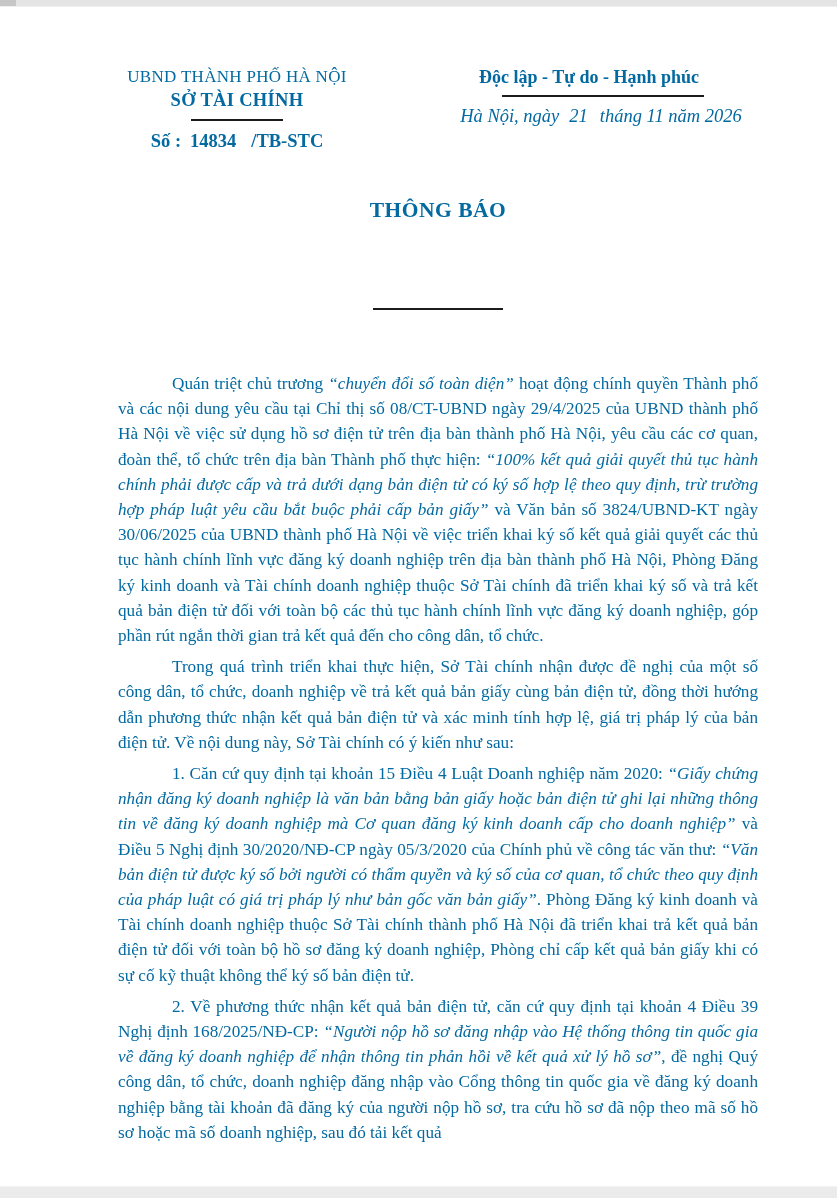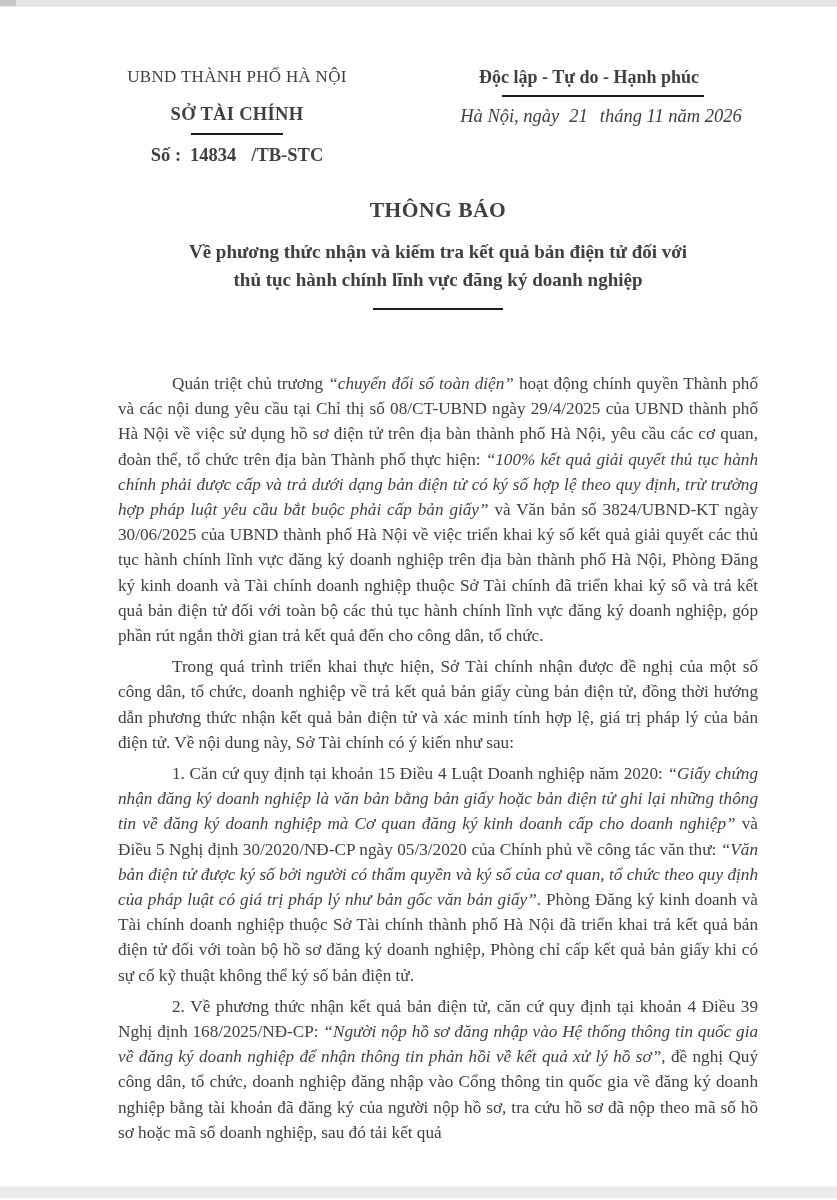--- a/index.html
+++ b/index.html
@@ -3,21 +3,21 @@
 <meta charset="utf-8">
 <style>
   html, body { margin: 0; padding: 0; background: #ffffff; }
   .page {
     position: relative;
     width: 837px;
     height: 1200px;
     background: #ffffff;
     overflow: hidden;
     font-family: "Liberation Serif", "DejaVu Serif", serif;
-    color: #404040;
+    color: #0369a1;
   }
   
   .edge-top {
     position: absolute; top: 0; left: 0; width: 837px; height: 6px;
     background: #e4e4e4; border-bottom: 1px solid #efefef;
   }
   .edge-top-dark {
     position: absolute; top: 0; left: 0; width: 16px; height: 6px;
     background: #c6c6c6;
   }
@@ -25,21 +25,21 @@
     position: absolute; top: 1186px; left: 0; width: 837px; height: 11px;
     background: #ebebeb; border-top: 1px solid #f3f3f3;
   }
 
   
   .hdr-left {
     position: absolute; top: 66px; left: 108px; width: 258px;
     text-align: center; line-height: 1.25;
   }
   .hdr-left .l1 { font-size: 17px; letter-spacing: 0.3px; }
-  .hdr-left .l2 { font-size: 18.5px; font-weight: bold; margin-top: 16px; letter-spacing: 0.3px; }
+  .hdr-left .l2 { font-size: 18.5px; font-weight: bold; margin-top: 2px; letter-spacing: 0.3px; }
   .hdr-rule-left { width: 92px; height: 2px; background: #1c1c1c; margin: 7px auto 9px auto; }
   .so-line { font-size: 18.5px; font-weight: bold; }
   .so-line .so-num { margin-left: 9px; }
   .so-line .so-suffix { margin-left: 15px; }
 
   .hdr-right {
     position: absolute; top: 63px; left: 393px; width: 392px;
     text-align: center; line-height: 1.25;
   }
   .hdr-right .l1 { font-size: 17px; font-weight: bold; letter-spacing: 0.2px; }
@@ -89,24 +89,20 @@
   <div class="hdr-right">
     <div class="l2">Độc lập - Tự do - Hạnh phúc</div>
     <div class="hdr-rule-right"></div>
     <div class="date-line">
       <span>Hà Nội, ngày</span><span class="day">21</span><span>tháng 11 năm 2026</span>
     </div>
   </div>
 
   <div class="center-col doc-title">THÔNG BÁO</div>
 
-  <div class="center-col doc-subtitle">
-    <div>Về phương thức nhận và kiểm tra kết quả bản điện tử đối với</div>
-    <div>thủ tục hành chính lĩnh vực đăng ký doanh nghiệp</div>
-  </div>
 
   <div class="title-rule"></div>
 
 
   <div class="doc-body">
       <p class="para"><span>Quán triệt chủ trương </span><span class="it">“chuyển đổi số toàn diện”</span><span> hoạt động chính quyền Thành phố và các nội dung yêu cầu tại Chỉ thị số 08/CT-UBND ngày 29/4/2025 của UBND thành phố Hà Nội về việc sử dụng hồ sơ điện tử trên địa bàn thành phố Hà Nội, yêu cầu các cơ quan, đoàn thể, tổ chức trên địa bàn Thành phố thực hiện: </span><span class="it">“100% kết quả giải quyết thủ tục hành chính phải được cấp và trả dưới dạng bản điện tử có ký số hợp lệ theo quy định, trừ trường hợp pháp luật yêu cầu bắt buộc phải cấp bản giấy”</span><span> và Văn bản số 3824/UBND-KT ngày 30/06/2025 của UBND thành phố Hà Nội về việc triển khai ký số kết quả giải quyết các thủ tục hành chính lĩnh vực đăng ký doanh nghiệp trên địa bàn thành phố Hà Nội, Phòng Đăng ký kinh doanh và Tài chính doanh nghiệp thuộc Sở Tài chính đã triển khai ký số và trả kết quả bản điện tử đối với toàn bộ các thủ tục hành chính lĩnh vực đăng ký doanh nghiệp, góp phần rút ngắn thời gian trả kết quả đến cho công dân, tổ chức.</span></p>
       <p class="para"><span>Trong quá trình triển khai thực hiện, Sở Tài chính nhận được đề nghị của một số công dân, tổ chức, doanh nghiệp về trả kết quả bản giấy cùng bản điện tử, đồng thời hướng dẫn phương thức nhận kết quả bản điện tử và xác minh tính hợp lệ, giá trị pháp lý của bản điện tử. Về nội dung này, Sở Tài chính có ý kiến như sau:</span></p>
       <p class="para"><span>1. Căn cứ quy định tại khoản 15 Điều 4 Luật Doanh nghiệp năm 2020: </span><span class="it">“Giấy chứng nhận đăng ký doanh nghiệp là văn bản bằng bản giấy hoặc bản điện tử ghi lại những thông tin về đăng ký doanh nghiệp mà Cơ quan đăng ký kinh doanh cấp cho doanh nghiệp”</span><span> và Điều 5 Nghị định 30/2020/NĐ-CP ngày 05/3/2020 của Chính phủ về công tác văn thư: </span><span class="it">“Văn bản điện tử được ký số bởi người có thẩm quyền và ký số của cơ quan, tổ chức theo quy định của pháp luật có giá trị pháp lý như bản gốc văn bản giấy”</span><span>. Phòng Đăng ký kinh doanh và Tài chính doanh nghiệp thuộc Sở Tài chính thành phố Hà Nội đã triển khai trả kết quả bản điện tử đối với toàn bộ hồ sơ đăng ký doanh nghiệp, Phòng chỉ cấp kết quả bản giấy khi có sự cố kỹ thuật không thể ký số bản điện tử.</span></p>
       <p class="para"><span>2. Về phương thức nhận kết quả bản điện tử, căn cứ quy định tại khoản 4 Điều 39 Nghị định 168/2025/NĐ-CP: </span><span class="it">“Người nộp hồ sơ đăng nhập vào Hệ thống thông tin quốc gia về đăng ký doanh nghiệp để nhận thông tin phản hồi về kết quả xử lý hồ sơ”</span><span>, đề nghị Quý công dân, tổ chức, doanh nghiệp đăng nhập vào Cổng thông tin quốc gia về đăng ký doanh nghiệp bằng tài khoản đã đăng ký của người nộp hồ sơ, tra cứu hồ sơ đã nộp theo mã số hồ sơ hoặc mã số doanh nghiệp, sau đó tải kết quả</span></p>
     </div>

